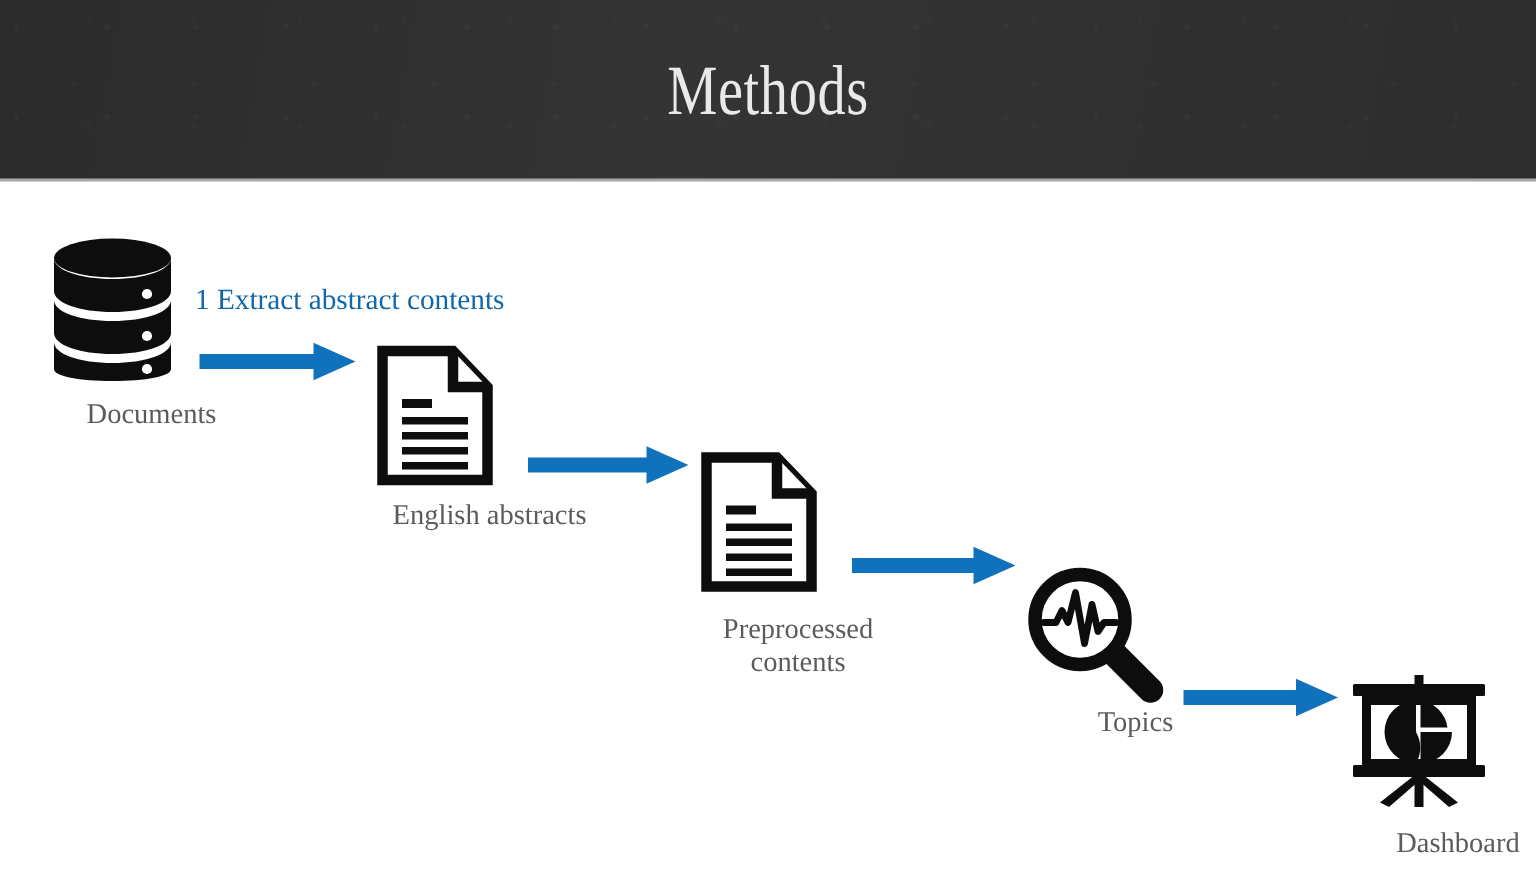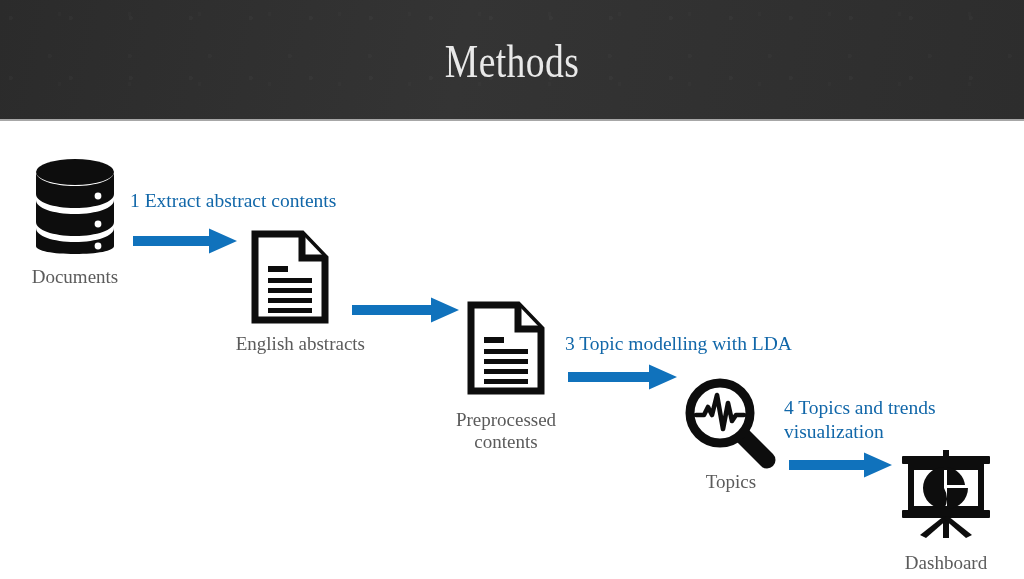--- a/index.html
+++ b/index.html
@@ -59,20 +59,21 @@
   .node      { position: absolute; }
   .node-icon { position: absolute; }
   .node-label{
     position: absolute;
     color: #5b5b5b;
     font-family: "Liberation Serif", "DejaVu Serif", serif;
     font-size: 19px;
     line-height: 22px;
     text-align: center;
     white-space: pre-line;
+    padding-left: 26px;
   }
   .step-label {
     position: absolute;
     color: #1167a9;
     font-family: "Liberation Serif", "DejaVu Serif", serif;
     font-weight: normal;
     font-size: 19.5px;
     line-height: 24px;
     white-space: pre-line;
   }
@@ -160,43 +161,40 @@
     </div>
     <div class="node-label" style="left:431px; top:409px; width:150px;">Preprocessed
 contents</div>
   </div>
 
   <div class="arrow" style="left:568px; top:364px;">
     <svg width="110" height="26" viewBox="0 0 110 26" aria-hidden="true">
       <path d="M0 8 L81 8 L81 0.5 L109 13 L81 25.5 L81 18 L0 18 Z" fill="#1072bc"></path>
     </svg>
   </div>
-  <div class="step-label" style="left:565px; top:332px;">3 Topic modelling with LDA</div>
 
   <div class="node">
     <div class="node-icon" style="left:684px; top:377px; width:92px; height:92px;">
       <svg width="92" height="92" viewBox="0 0 92 92" aria-hidden="true">
 
         <line x1="57" y1="57" x2="83" y2="83" stroke="#0d0d0d" stroke-width="17" stroke-linecap="round"></line>
 
         <circle cx="36" cy="36" r="30" fill="#ffffff" stroke="#0d0d0d" stroke-width="9"></circle>
 
         <path d="M12 38 L20 38 L24 30 L28 38 L33 18 L39 52 L44 26 L48 44 L52 38 L60 38" fill="none" stroke="#0d0d0d" stroke-width="4.6" stroke-linejoin="round" stroke-linecap="round"></path>
       </svg>
     </div>
     <div class="node-label" style="left:656px; top:471px; width:150px;">Topics</div>
   </div>
 
   <div class="arrow" style="left:789px; top:452px;">
     <svg width="104" height="26" viewBox="0 0 104 26" aria-hidden="true">
       <path d="M0 8 L75 8 L75 0.5 L103 13 L75 25.5 L75 18 L0 18 Z" fill="#1072bc"></path>
     </svg>
   </div>
-  <div class="step-label" style="left:784px; top:396px;">4 Topics and trends
-   visualization</div>
 
   <div class="node">
     <div class="node-icon" style="left:900px; top:450px; width:92px; height:88px;">
       <svg width="92" height="88" viewBox="0 0 92 88" aria-hidden="true">
         <g fill="#0d0d0d">
 
           <rect x="43" y="0" width="6" height="8"></rect>
 
           <rect x="2" y="6" width="88" height="8" rx="1"></rect>
 

